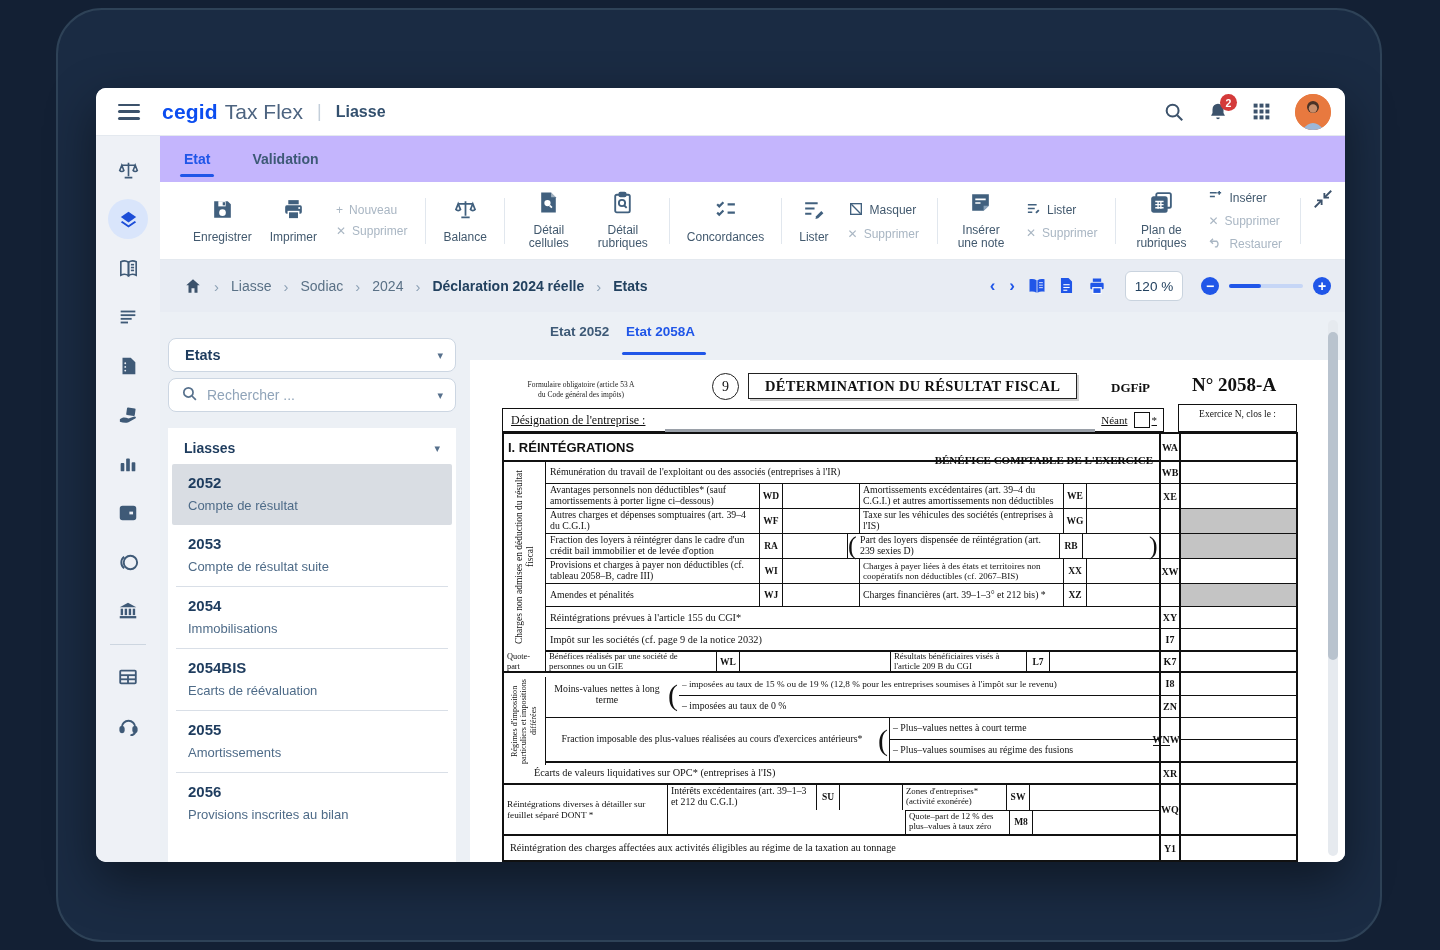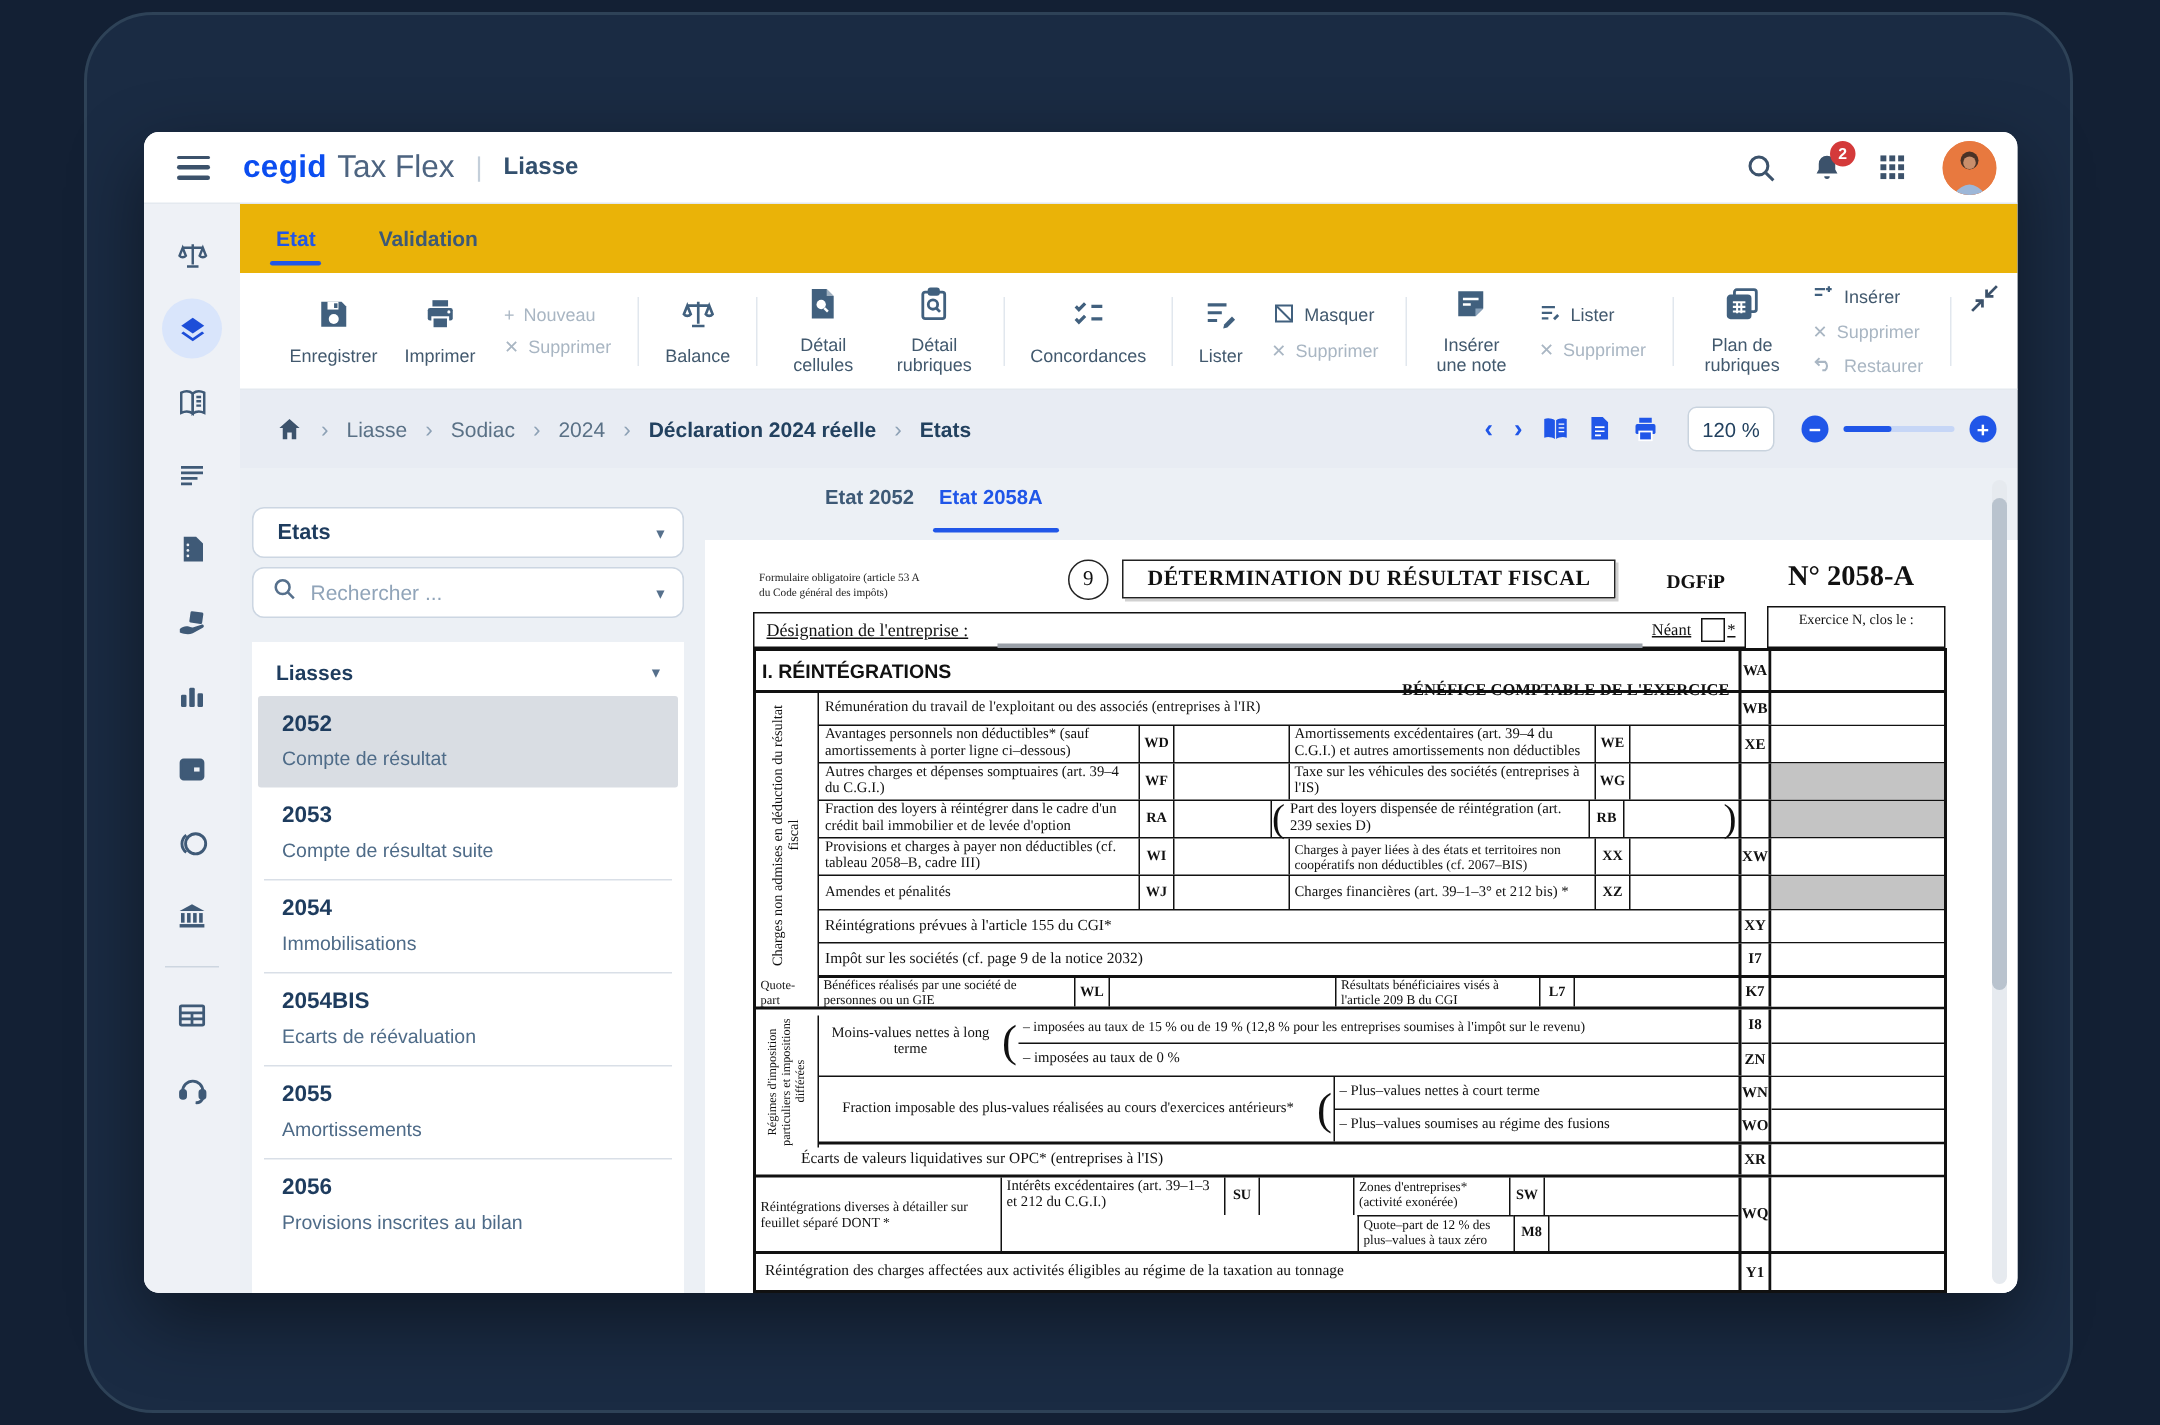--- a/index.html
+++ b/index.html
@@ -21,21 +21,21 @@
   .badge { position:absolute; right:-8px; top:-7px; min-width:17px; height:17px; border-radius:9px; background:#d43a3a; color:#fff; font-size:10.5px; font-weight:bold; display:flex; align-items:center; justify-content:center; padding:0 4px; }
   .avatar { width:36px; height:36px; border-radius:50%; background:#e8793f; overflow:hidden; cursor:pointer; position:relative; }
 
   
   .rail { position:absolute; left:0; top:48px; width:64px; height:726px; background:#eef1f6; display:flex; flex-direction:column; align-items:center; padding-top:14px; }
   .ric { width:40px; height:40px; margin-bottom:9px; display:flex; align-items:center; justify-content:center; color:#3f5a77; border-radius:50%; cursor:pointer; flex:none; }
   .ric.active { background:#d9e5fb; color:#1d4ed8; }
   .rdiv { width:36px; height:1px; background:#cdd6e0; margin:4px 0 12px; }
 
   
-  .tabs { position:absolute; left:64px; top:48px; width:1185px; height:46px; background:#eab308; display:flex; align-items:center; padding-left:24px; gap:42px; }
+  .tabs { position:absolute; left:64px; top:48px; width:1185px; height:46px; background:#c4b5fd; display:flex; align-items:center; padding-left:24px; gap:42px; }
   .tab { font-size:14px; font-weight:bold; color:#3d5976; cursor:pointer; position:relative; padding:12px 0; }
   .tab.active { color:#2056e8; }
   .tab.active::after { content:""; position:absolute; left:-4px; right:-4px; bottom:2px; height:3px; background:#2056e8; border-radius:2px; }
 
   
   .tbar { position:absolute; left:64px; top:94px; width:1185px; height:78px; background:#fff; border-bottom:1px solid #e4e9ef; display:flex; align-items:center; padding-left:24px; }
   .titem { display:flex; flex-direction:column; align-items:center; justify-content:center; gap:5px; color:#42596e; font-size:12px; text-align:center; line-height:1.15; cursor:pointer; padding:0 9px; }
   .titem svg { flex:none; }
   .tstack { display:flex; flex-direction:column; justify-content:center; gap:7px; font-size:12px; padding:0 10px; }
   .srow { display:flex; align-items:center; gap:6px; cursor:pointer; color:#42596e; white-space:nowrap; }
@@ -78,21 +78,21 @@
   
   .dtab { position:absolute; font-size:13.5px; font-weight:bold; color:#3d5976; cursor:pointer; }
   .dtab.active { color:#2056e8; }
   .dunder { position:absolute; height:3px; background:#2056e8; border-radius:2px; }
   .sheet { position:absolute; left:310px; top:48px; width:875px; height:502px; background:#fff; }
   .vscroll { position:absolute; left:1168px; top:8px; width:10px; height:536px; background:#e6eaef; border-radius:5px; }
   .vthumb { position:absolute; left:0; top:12px; width:10px; height:328px; background:#b9c3ce; border-radius:5px; cursor:pointer; }
 
   
   .paper { position:absolute; left:340px; top:56px; width:800px; height:494px; background:#fff; font-family:"Liberation Serif", serif; color:#111; overflow:hidden; }
-  .smallprint { position:absolute; left:6px; top:12px; width:150px; font-size:7.5px; text-align:left; line-height:1.3; color:#222; }
+  .smallprint { position:absolute; left:6px; top:12px; width:150px; font-size:7.5px; text-align:center; line-height:1.3; color:#222; }
   .circ9 { position:absolute; left:212px; top:5px; width:27px; height:27px; border:1.5px solid #222; border-radius:50%; display:flex; align-items:center; justify-content:center; font-size:14px; }
   .ftitle { position:absolute; left:248px; top:5px; height:26px; border:1.5px solid #222; box-shadow:2px 2px 0 rgba(0,0,0,.18); padding:0 16px; display:flex; align-items:center; font-weight:bold; font-size:14.5px; letter-spacing:.3px; }
   .dgfip { position:absolute; left:611px; top:12px; font-size:13px; font-weight:bold; }
   .formno { position:absolute; left:692px; top:6px; font-size:19px; font-weight:bold; }
   .desig { position:absolute; left:2px; top:40px; width:662px; height:24px; border:1px solid #111; display:flex; align-items:center; padding:0 6px 0 8px; font-size:12px;text-decoration:underline; }
   .desig .sp { flex:1; }
   .neant { font-size:11px; margin-right:6px; }
   .nbox { width:16px; height:16px; border:1.5px solid #111; background:#fff; cursor:pointer; }
   .nstar { font-size:11px; vertical-align:super; margin-left:2px; }
   .dul { position:absolute; left:165px; top:61px; width:430px; height:4px; background:#9aa0a8; }
@@ -725,21 +725,21 @@
             <div class="brace">(</div>
             <div class="stack2" style="border-left:1px solid #111">
               <div class="subrow" style="border-bottom:1px solid #111">
                   <div class="lbl">– Plus–values nettes à court terme</div>
                 </div>
               <div class="subrow">
                   <div class="lbl">– Plus–values soumises au régime des fusions</div>
                 </div>
             </div>
           </div>
-          <div class="ccode" style="flex-direction:column; padding:0">
+          <div class="ccode" style="flex-direction:row; padding:0">
             <div style="flex:1; display:flex; align-items:center; border-bottom:1px solid #111; width:100%; justify-content:center">WN</div>
             <div style="flex:1; display:flex; align-items:center; width:100%; justify-content:center">WO</div>
           </div>
           <div class="camt" style="display:flex; flex-direction:column">
             <div style="flex:1; border-bottom:1px solid #111"></div>
             <div style="flex:1"></div>
           </div>
         </div>
 
         <div class="crow hvy" style="height:22px">

